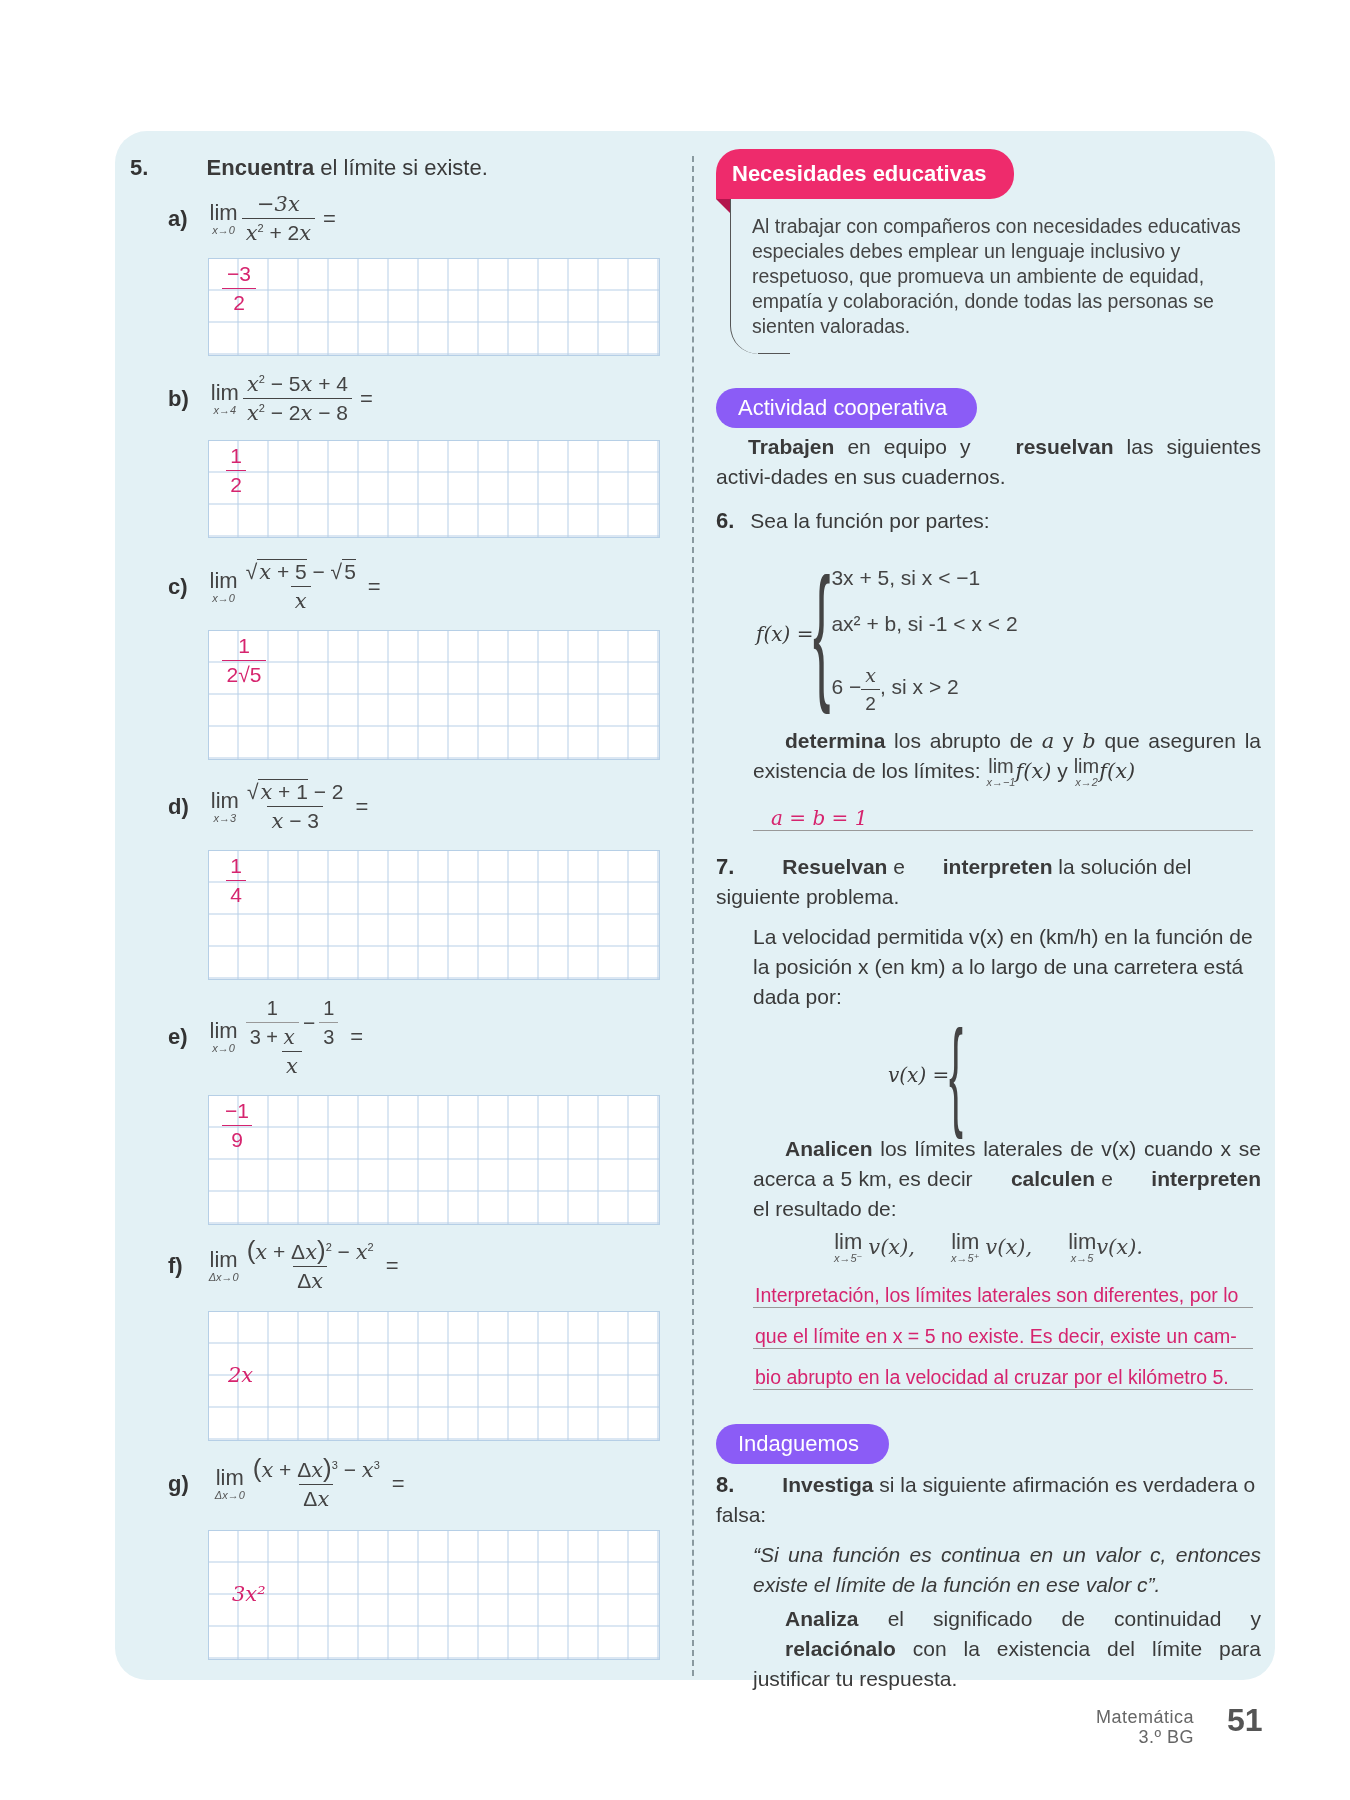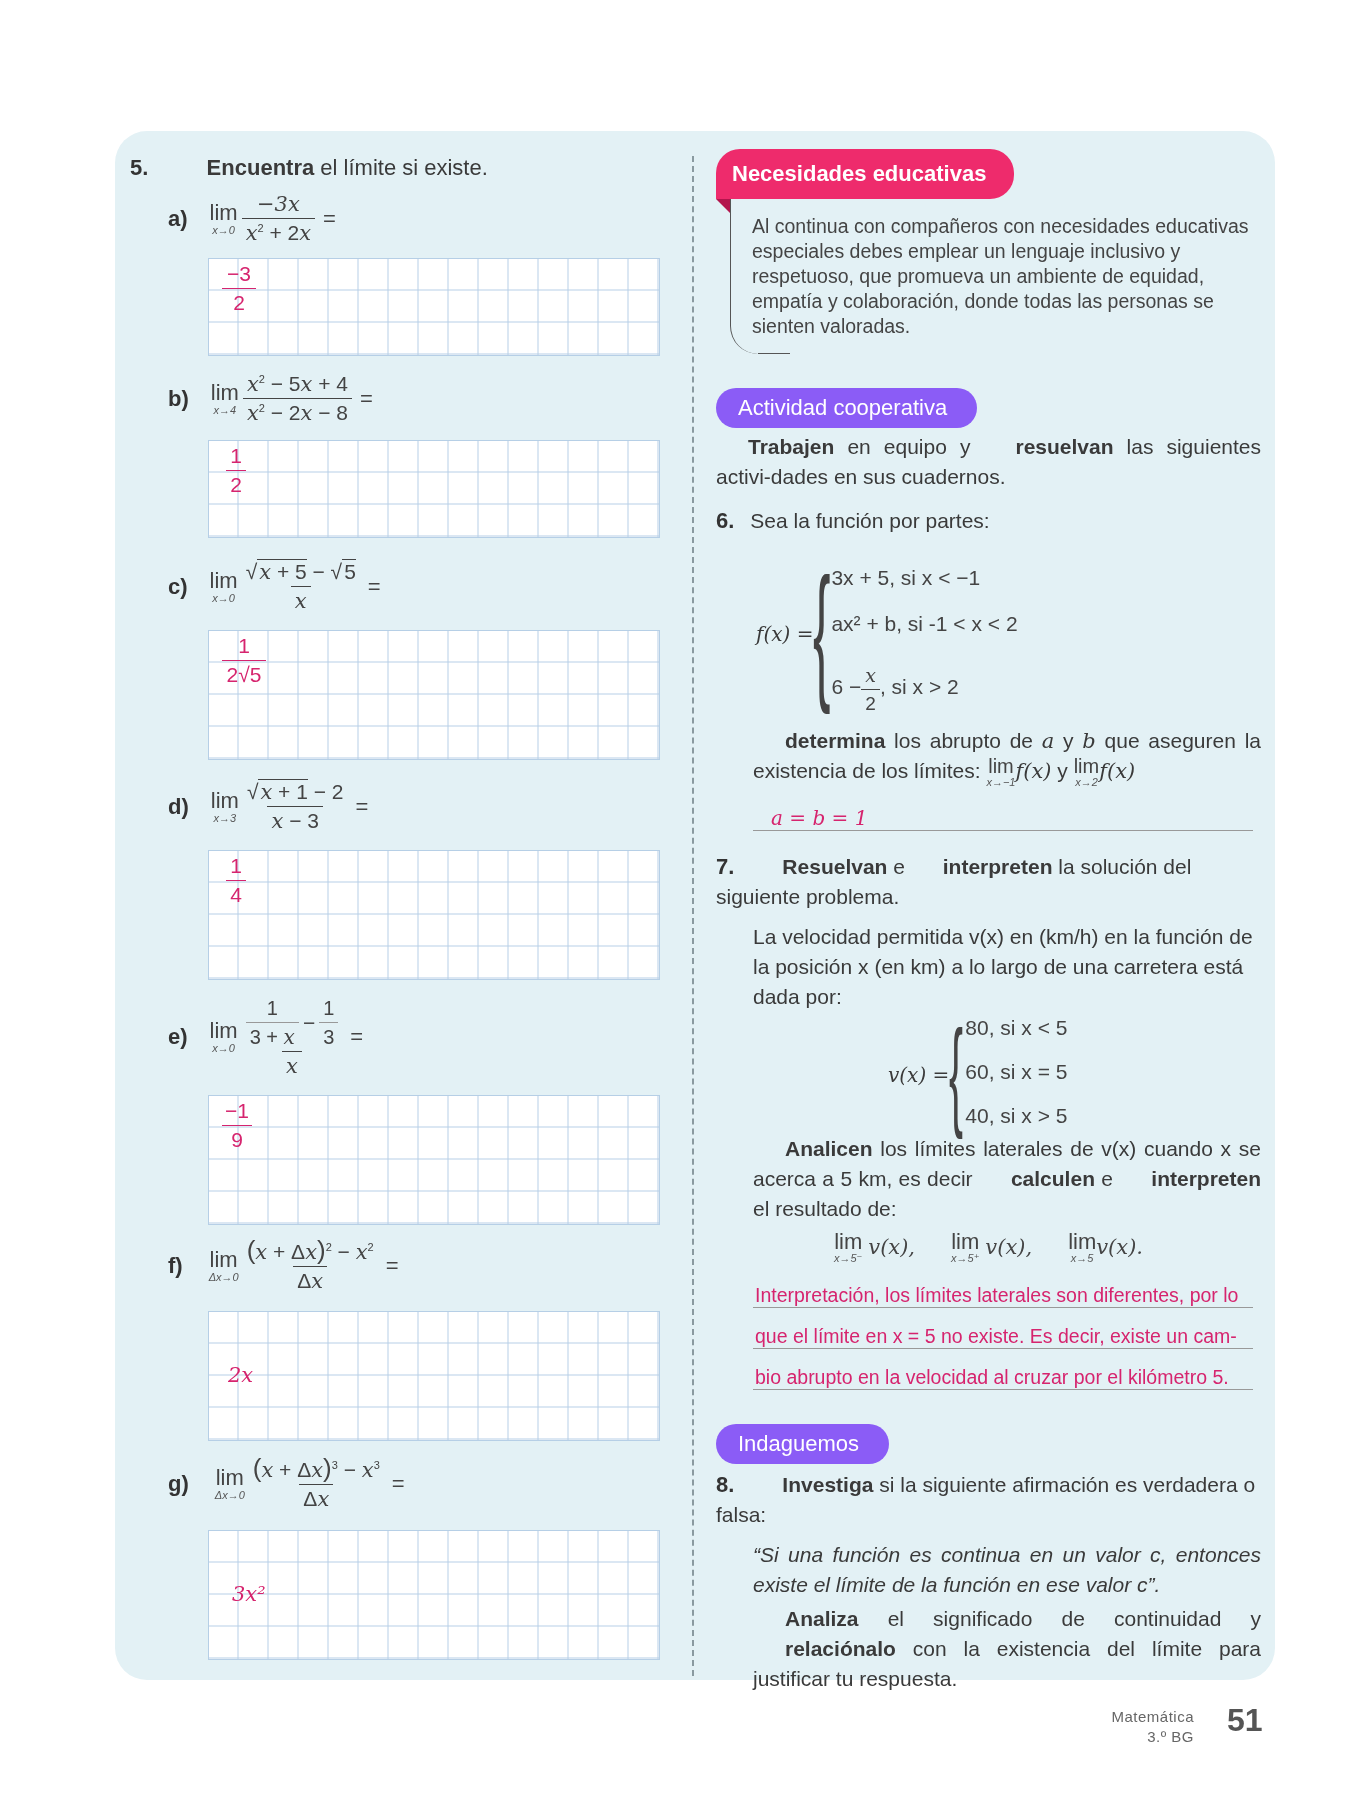--- a/index.html
+++ b/index.html
@@ -43,21 +43,21 @@
   .note-text { position: absolute; left: 752px; top: 214px; width: 520px; font-size: 19.5px; line-height: 25px; color: #444; }
 
   .teal-tab { position: absolute; height: 40px; padding: 0 30px 0 22px; background: #8b5cf6; color: #fff; font-weight: normal; font-size: 22px; line-height: 40px; border-radius: 20px; }
 
   .justify { text-align: justify; }
   .answer-line { position: absolute; color: #d6246e; font-size: 20px; border-bottom: 1.5px solid #999; }
 
   .brace { font-size: 96px; line-height: 96px; color: #444; font-weight: 100; transform: scaleX(0.35); transform-origin: left center; display: inline-block; }
   .cases { display: flex; flex-direction: column; justify-content: space-between; font-size: 21px; color: #444; }
 
-  .footer-sub { position: absolute; right: 156px; top: 1707px; text-align: right; font-size: 15px; line-height: 20px; color: #666; letter-spacing: 0.5px; }
+  .footer-sub { position: absolute; right: 156px; top: 1707px; text-align: right; font-size: 18px; line-height: 20px; color: #666; letter-spacing: 0.5px; }
   .footer-pg { position: absolute; left: 1227px; top: 1702px; font-weight: bold; font-size: 32px; color: #555; }
 </style>
 </head>
 <body>
 
 <div class="panel"></div>
 <div class="divider"></div>
 
 <div class="abs t20" style="left:130px; top:153px; font-size:22px;">
   <span class="qnum">5.</span>
@@ -178,21 +178,21 @@
   </span>
   <span class="eq">=</span>
 </div>
 <div class="grid" style="top:1530px; height:130px;"></div>
 <div class="ans it" style="left:232px; top:1576px;">3x²</div>
 
 <div class="pink-tab">Necesidades educativas</div>
 <div class="pink-fold"></div>
 <div class="note-box"></div>
 <div class="note-tail"></div>
-<div class="note-text">Al continua con compañeros con necesidades educativas especiales debes emplear un lenguaje inclusivo y respetuoso, que promueva un ambiente de equidad, empatía y colaboración, donde todas las personas se sienten valoradas.</div>
+<div class="note-text">Al trabajar con compañeros con necesidades educativas especiales debes emplear un lenguaje inclusivo y respetuoso, que promueva un ambiente de equidad, empatía y colaboración, donde todas las personas se sienten valoradas.</div>
 
 <div class="teal-tab" style="left:716px; top:388px;">Actividad cooperativa</div>
 <div class="abs t20 justify" style="left:716px; top:432px; width:545px;">
   <span class="b">Trabajen</span><span> en equipo y </span><span class="b">resuelvan</span><span> las siguientes activi-dades en sus cuadernos.</span>
 </div>
 
 <div class="abs t20" style="left:716px; top:506px;">
   <span class="qnum">6.</span><span style="display:inline-block;width:16px"></span><span>Sea la función por partes:</span>
 </div>
 <div class="abs" style="left:756px; top:546px; display:flex; align-items:center;">
@@ -217,25 +217,20 @@
 </div>
 <div class="answer-line it" style="left:753px; top:800px; width:500px; padding-left:18px;">a = b = 1</div>
 
 <div class="abs t20" style="left:716px; top:852px; width:545px;">
   <span class="qnum">7.</span><span style="display:inline-block;width:16px"></span><span class="b">Resuelvan</span><span> e </span><span class="b">interpreten</span><span> la solución del siguiente problema.</span>
 </div>
 <div class="abs t20" style="left:753px; top:922px; width:510px;">La velocidad permitida v(x) en (km/h) en la función de la posición x (en km) a lo largo de una carretera está dada por:</div>
 <div class="abs" style="left:888px; top:1012px; display:flex; align-items:center;">
   <span class="t20 it" style="font-family:'DejaVu Serif',serif;font-size:20px;">v(x) =</span>
   <span class="brace" style="font-size:120px;line-height:120px;width:16px;">{</span>
-  <div class="cases" style="height:112px;">
-    <span>80,  si x &lt; 5</span>
-    <span>60,   si x = 5</span>
-    <span>40,    si x &gt; 5</span>
-  </div>
 </div>
 <div class="abs t20 justify" style="left:753px; top:1134px; width:508px;">
   <span class="b">Analicen</span><span> los límites laterales de v(x) cuando x se acerca a 5 km, es decir </span><span class="b">calculen</span><span> e </span><span class="b">interpreten</span><span> el resultado de:</span>
 </div>
 <div class="abs" style="left:834px; top:1232px; display:flex; gap:36px; font-size:21px; color:#444;">
   <span><span class="lim" style="line-height:20px;"><span>lim</span><span class="sub">x→5⁻</span></span> <span class="it">v(x),</span></span>
   <span><span class="lim" style="line-height:20px;"><span>lim</span><span class="sub">x→5⁺</span></span> <span class="it">v(x),</span></span>
   <span><span class="lim" style="line-height:20px;"><span>lim</span><span class="sub">x→5</span></span><span class="it">v(x).</span></span>
 </div>
 <div class="answer-line" style="left:753px; top:1284px; width:500px; padding-left:2px; font-size:19.5px;">Interpretación, los límites laterales son diferentes, por lo</div>

